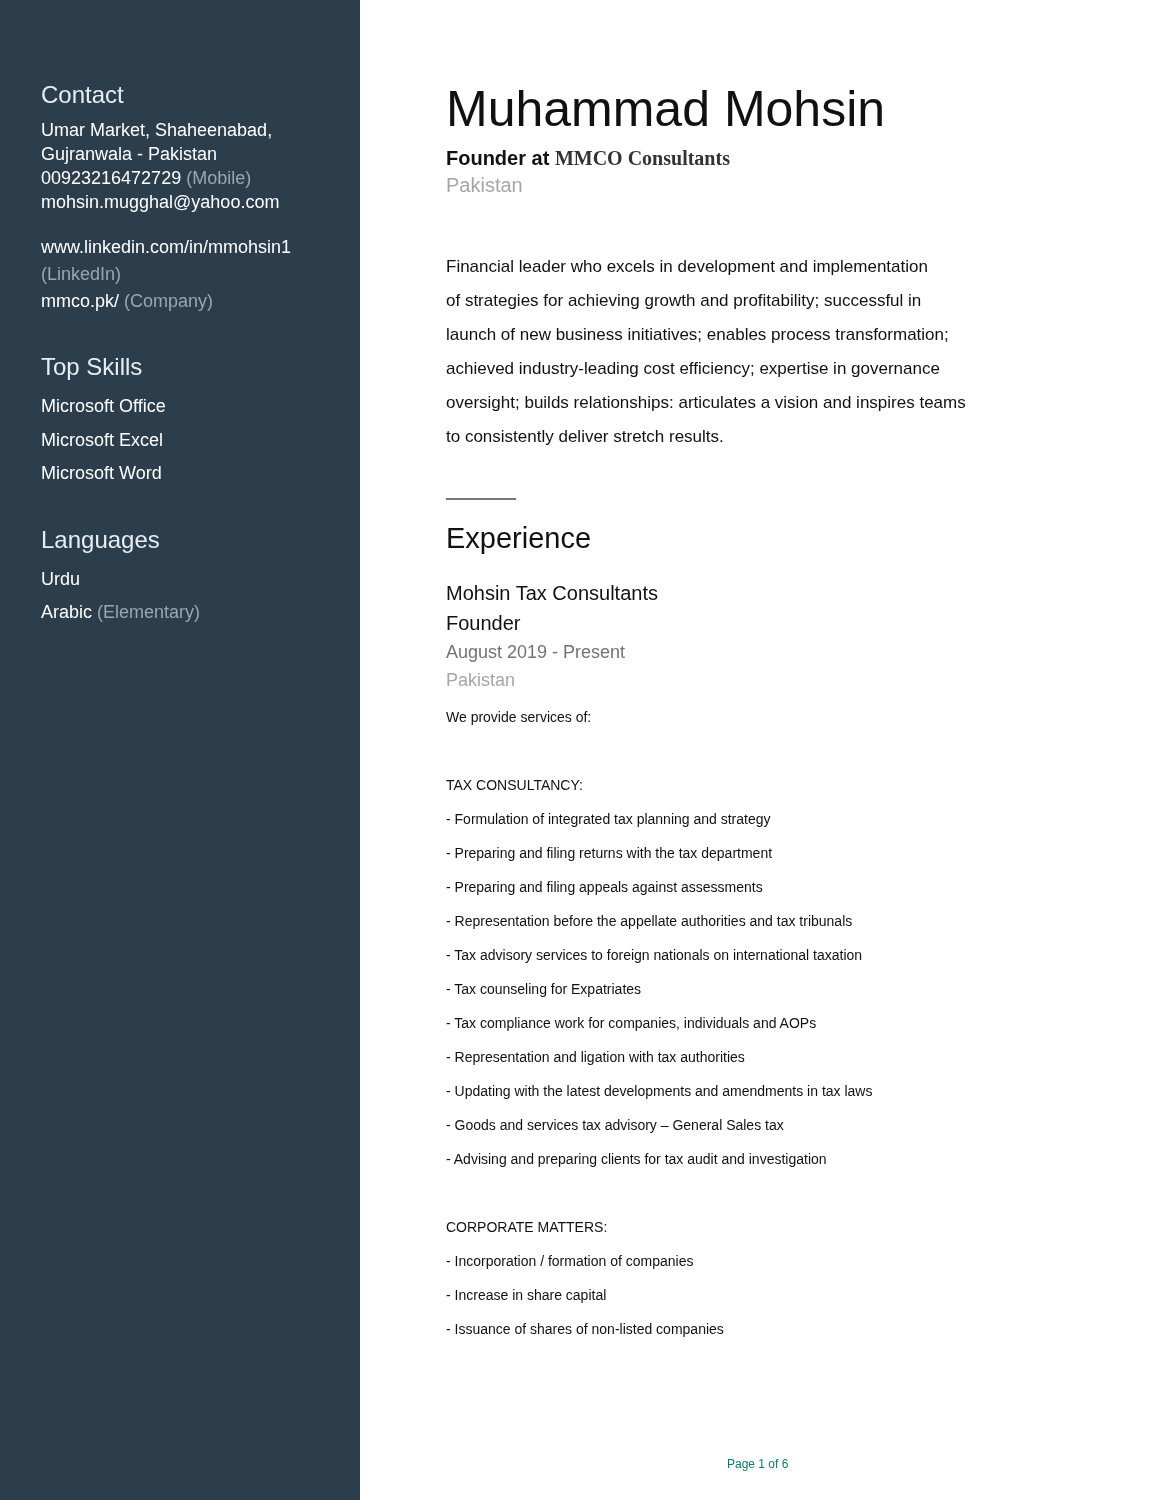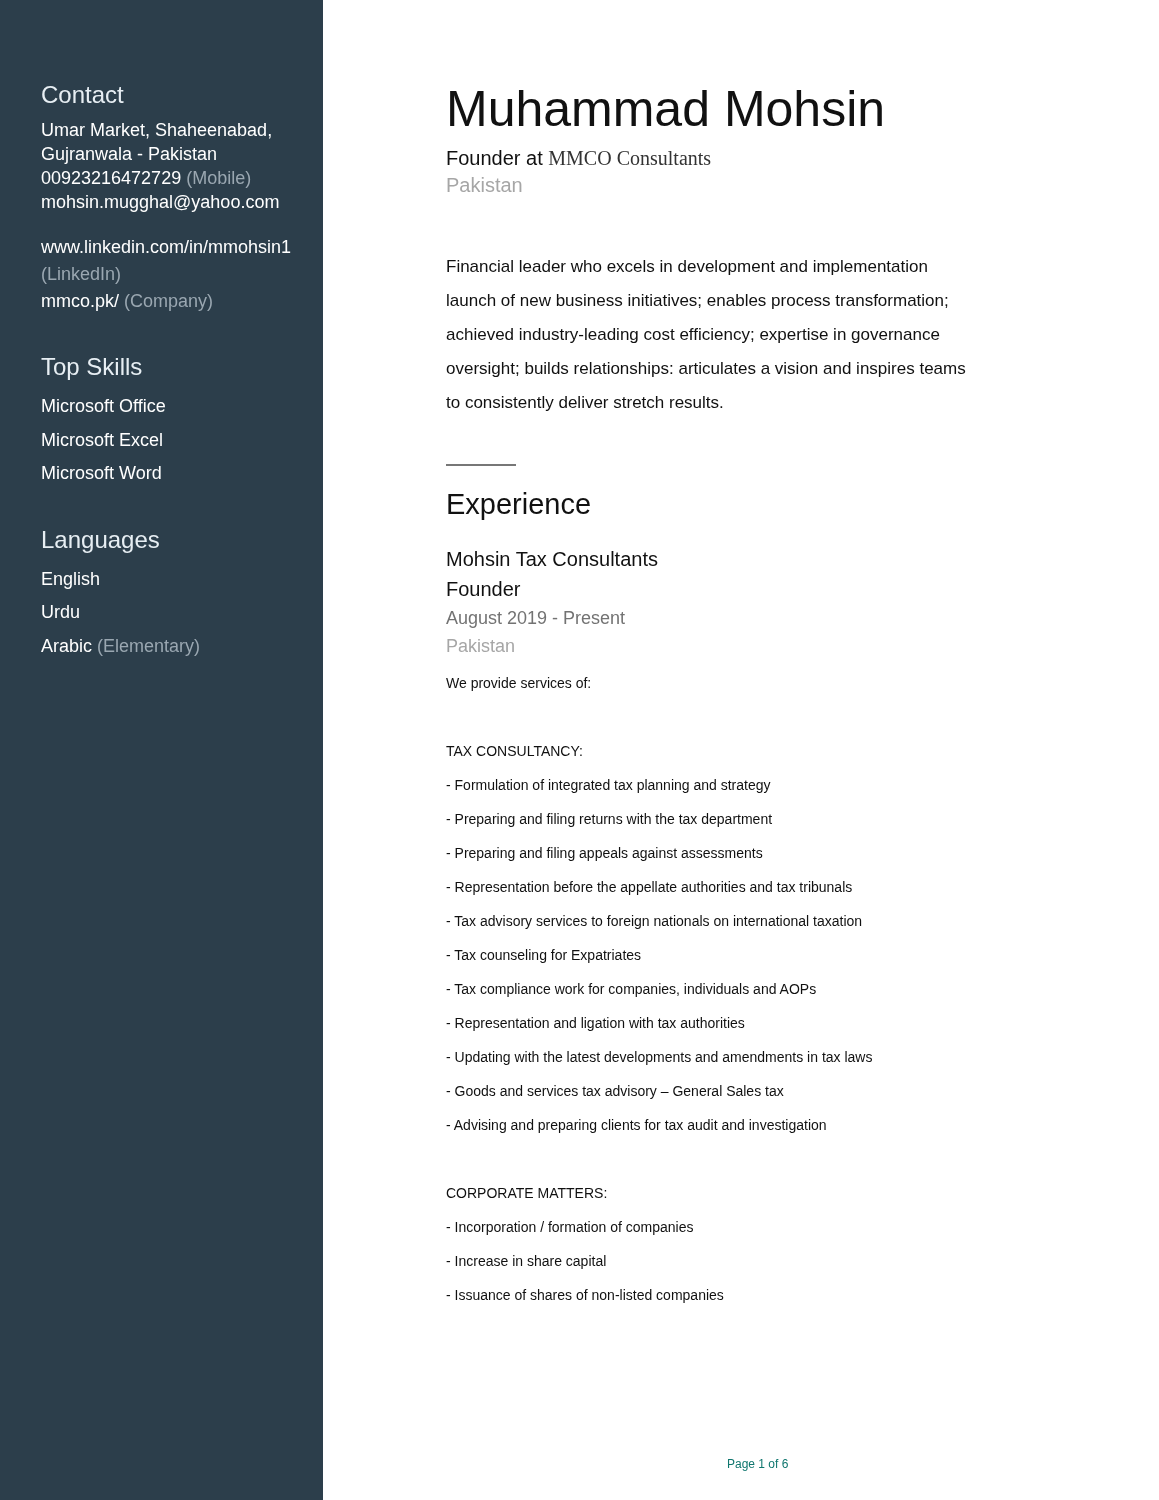--- a/index.html
+++ b/index.html
@@ -1,26 +1,26 @@
 <!DOCTYPE html>
 <html><head>
   <meta charset="utf-8">
   <style>
     html, body { margin: 0; padding: 0; }
     body { width: 1159px; height: 1500px; position: relative; background: #ffffff; font-family: "Liberation Sans", sans-serif; overflow: hidden; }
-    .sidebar { position: absolute; left: 0; top: 0; width: 323px; height: 1500px; background: #2c3e4b; color: #ffffff; }
+    .sidebar { position: absolute; left: 0; top: 0; width: 360px; height: 1500px; background: #2c3e4b; color: #ffffff; }
     .sb-inner { position: absolute; left: 41px; top: 80px; width: 320px; }
     .sb-h { font-size: 24px; color: #e7eef3; margin: 0 0 8px 0; font-weight: normal; line-height: 30px; }
     .sb-line { font-size: 18px; line-height: 24px; color: #ffffff; }
     .muted { color: #9aa7b1; }
     .sb-gap { height: 22px; }
     .sb-list-item { font-size: 18px; line-height: 33.5px; color: #ffffff; }
     .main { position: absolute; left: 446px; top: 80px; width: 710px; color: #111111; }
     .name { font-size: 50px; line-height: 58px; margin: 0; font-weight: normal; color: #111; }
-    .headline { font-size: 20px; line-height: 28px; margin-top: 6px; }
+    .headline { font-size: 20px; line-height: 28px; margin-top: 6px; font-weight: bold; }
     .headline .co { font-family: "Liberation Serif", "DejaVu Serif", serif; color: #333; }
     .loc { font-size: 20px; line-height: 26px; color: #a6a6a6; }
     .sec-h { font-size: 29px; line-height: 36px; margin: 0; font-weight: normal; color: #111; }
     .summary-text { font-size: 17px; line-height: 34px; color: #111; margin-top: 14px; }
     .divider { width: 70px; height: 2px; background: #777; margin-top: 44px; }
     .job-co { font-size: 20px; line-height: 30px; color: #111; }
     .job-title { font-size: 20px; line-height: 30px; color: #111; }
     .job-dates { font-size: 18px; line-height: 28px; color: #737373; }
     .job-loc { font-size: 18px; line-height: 28px; color: #a6a6a6; }
     .desc-line { font-size: 14px; line-height: 34px; color: #111; min-height: 34px; }
@@ -48,40 +48,40 @@
     </div>
 
     <div style="height:37px"></div>
     <h2 class="sb-h">Top Skills</h2>
     <div class="sb-list-item">Microsoft Office</div>
     <div class="sb-list-item">Microsoft Excel</div>
     <div class="sb-list-item">Microsoft Word</div>
 
     <div style="height:34px"></div>
     <h2 class="sb-h">Languages</h2>
-    <div class="sb-list-item">English</div>
     <div class="sb-list-item">Urdu</div>
     <div class="sb-list-item">
       <span>Arabic</span>
       <span class="muted">(Elementary)</span>
     </div>
   </div>
 </div>
 
 <div class="main">
   <h1 class="name">Muhammad Mohsin</h1>
   <div class="headline">
     <span>Founder at</span>
     <span class="co">MMCO Consultants</span>
   </div>
   <div class="loc">Pakistan</div>
 
   <div style="height:38px"></div>
   <div class="summary-text">
     <div>Financial leader who excels in development and implementation</div>
+    <div>of strategies for achieving growth and profitability; successful in</div>
     <div>launch of new business initiatives; enables process transformation;</div>
     <div>achieved industry-leading cost efficiency; expertise in governance</div>
     <div>oversight; builds relationships: articulates a vision and inspires teams</div>
     <div>to consistently deliver stretch results.</div>
   </div>
 
   <div class="divider"></div>
   <div style="height:20px"></div>
   <h2 class="sec-h">Experience</h2>
 

